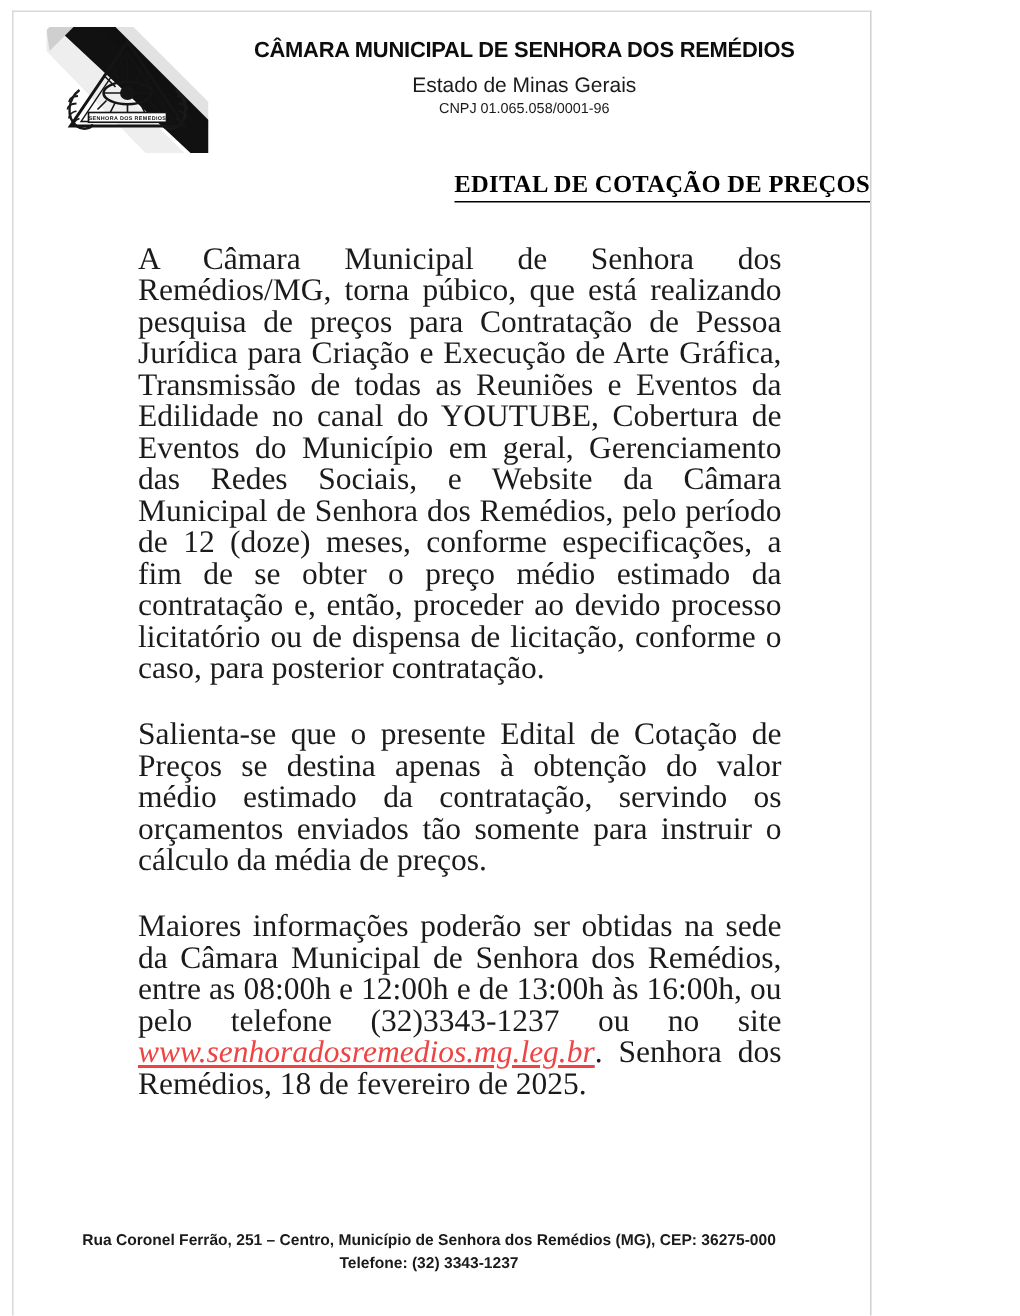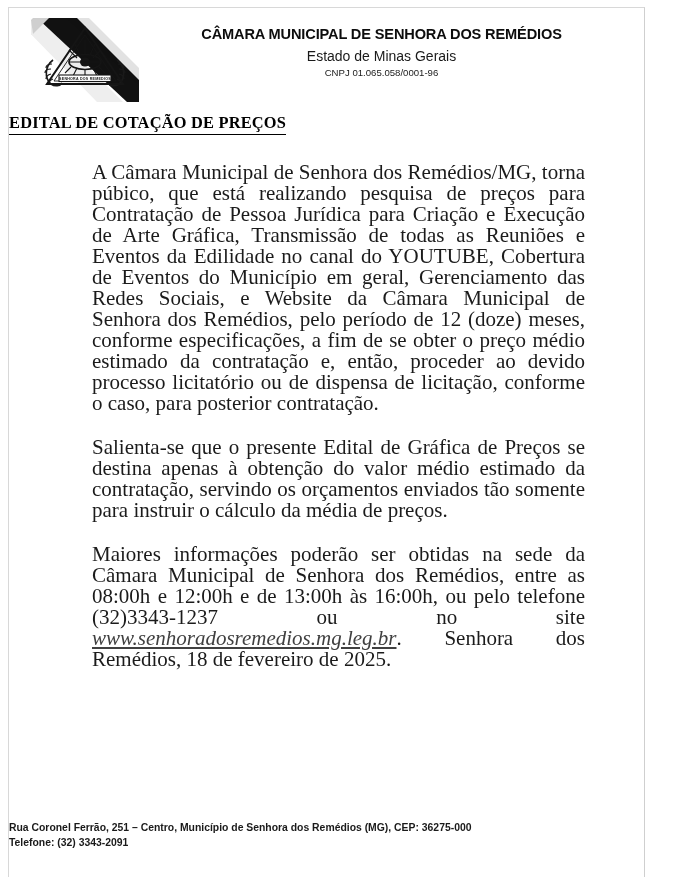--- a/index.html
+++ b/index.html
@@ -20,21 +20,21 @@
   .page-viewport {
     position: relative;
     width: 680px;
     height: 877px;
     background: #ffffff;
   }
   .page-sheet {
     position: absolute;
     left: 8px;
     top: 7px;
-    width: 637px;
+    width: 573px;
     height: 870px;
     background: #ffffff;
     border-left: 1px solid #d8d8d8;
     border-right: 1px solid #cfcfcf;
     border-top: 1px solid #d8d8d8;
     box-sizing: border-box;
   }
   .page-inner {
     position: relative;
     width: 100%;
@@ -82,21 +82,21 @@
     font-family: "Liberation Sans", "DejaVu Sans", sans-serif;
     font-weight: normal;
     font-size: 9.6px;
     line-height: 1.3;
     color: #1a1a1a;
     margin: 2px 0 0 0;
   }
 
   
   .doc-title-wrap {
-    text-align: left;
+    text-align: right;
     margin-top: 19px;
   }
   .doc-title {
     display: inline-block;
     font-family: "Liberation Serif", "DejaVu Serif", serif;
     font-weight: bold;
     font-size: 16.4px;
     letter-spacing: 0.2px;
     color: #000000;
     border-bottom: 1.6px solid #000000;
@@ -118,31 +118,31 @@
     font-size: 21px;
     line-height: 21.0px;
     color: #1b1b1b;
     margin: 0 0 23px 0;
     hyphens: none;
   }
   .para:last-child { margin-bottom: 0; }
   .site-link {
     font-style: italic;
     text-decoration: underline;
-    color: #404040;
+    color: #ef4444;
     cursor: pointer;
   }
 
   
   .doc-footer {
     position: absolute;
     left: 0;
     right: 17px;
     bottom: 27px;
-    text-align: left;
+    text-align: center;
     font-family: "Liberation Sans", "DejaVu Sans", sans-serif;
     font-weight: bold;
     font-size: 10.4px;
     line-height: 15px;
     color: #1a1a1a;
   }
   .footer-line { display: block; }
 </style>
 </head>
 <body>
@@ -200,26 +200,26 @@
 
       <div class="doc-title-wrap">
         <span class="doc-title">EDITAL DE COTAÇÃO DE PREÇOS</span>
       </div>
 
       <div class="doc-body">
 
         <p class="para">A Câmara Municipal de Senhora dos Remédios/MG, torna púbico, que está realizando pesquisa de preços para Contratação de Pessoa Jurídica para Criação e Execução de Arte Gráfica, Transmissão de todas as Reuniões e Eventos da Edilidade no canal do YOUTUBE, Cobertura de Eventos do Município em geral, Gerenciamento das Redes Sociais, e Website da Câmara Municipal de Senhora dos Remédios, pelo período de 12 (doze) meses, conforme especificações, a fim de se obter o preço médio estimado da contratação e, então, proceder ao devido processo licitatório ou de dispensa de licitação, conforme o caso, para posterior contratação.</p>
 
 
-        <p class="para">Salienta-se que o presente Edital de Gráfica de Preços se destina apenas à obtenção do valor médio estimado da contratação, servindo os orçamentos enviados tão somente para instruir o cálculo da média de preços.</p>
+        <p class="para">Salienta-se que o presente Edital de Cotação de Preços se destina apenas à obtenção do valor médio estimado da contratação, servindo os orçamentos enviados tão somente para instruir o cálculo da média de preços.</p>
 
         <p class="para"><span>Maiores informações poderão ser obtidas na sede da Câmara Municipal de Senhora dos Remédios, entre as 08:00h e 12:00h e de 13:00h às 16:00h, ou pelo telefone (32)3343-1237 ou no site </span><span class="site-link">www.senhoradosremedios.mg.leg.br</span><span>. Senhora dos Remédios, 18 de fevereiro de 2025.</span></p>
 
       </div>
 
       <div class="doc-footer">
         <span class="footer-line">Rua Coronel Ferrão, 251 – Centro, Município de Senhora dos Remédios (MG), CEP: 36275-000</span>
-        <span class="footer-line">Telefone: (32) 3343-2091</span>
+        <span class="footer-line">Telefone: (32) 3343-1237</span>
       </div>
 
     </div>
   </div>
 </div>
 
 </body></html>

